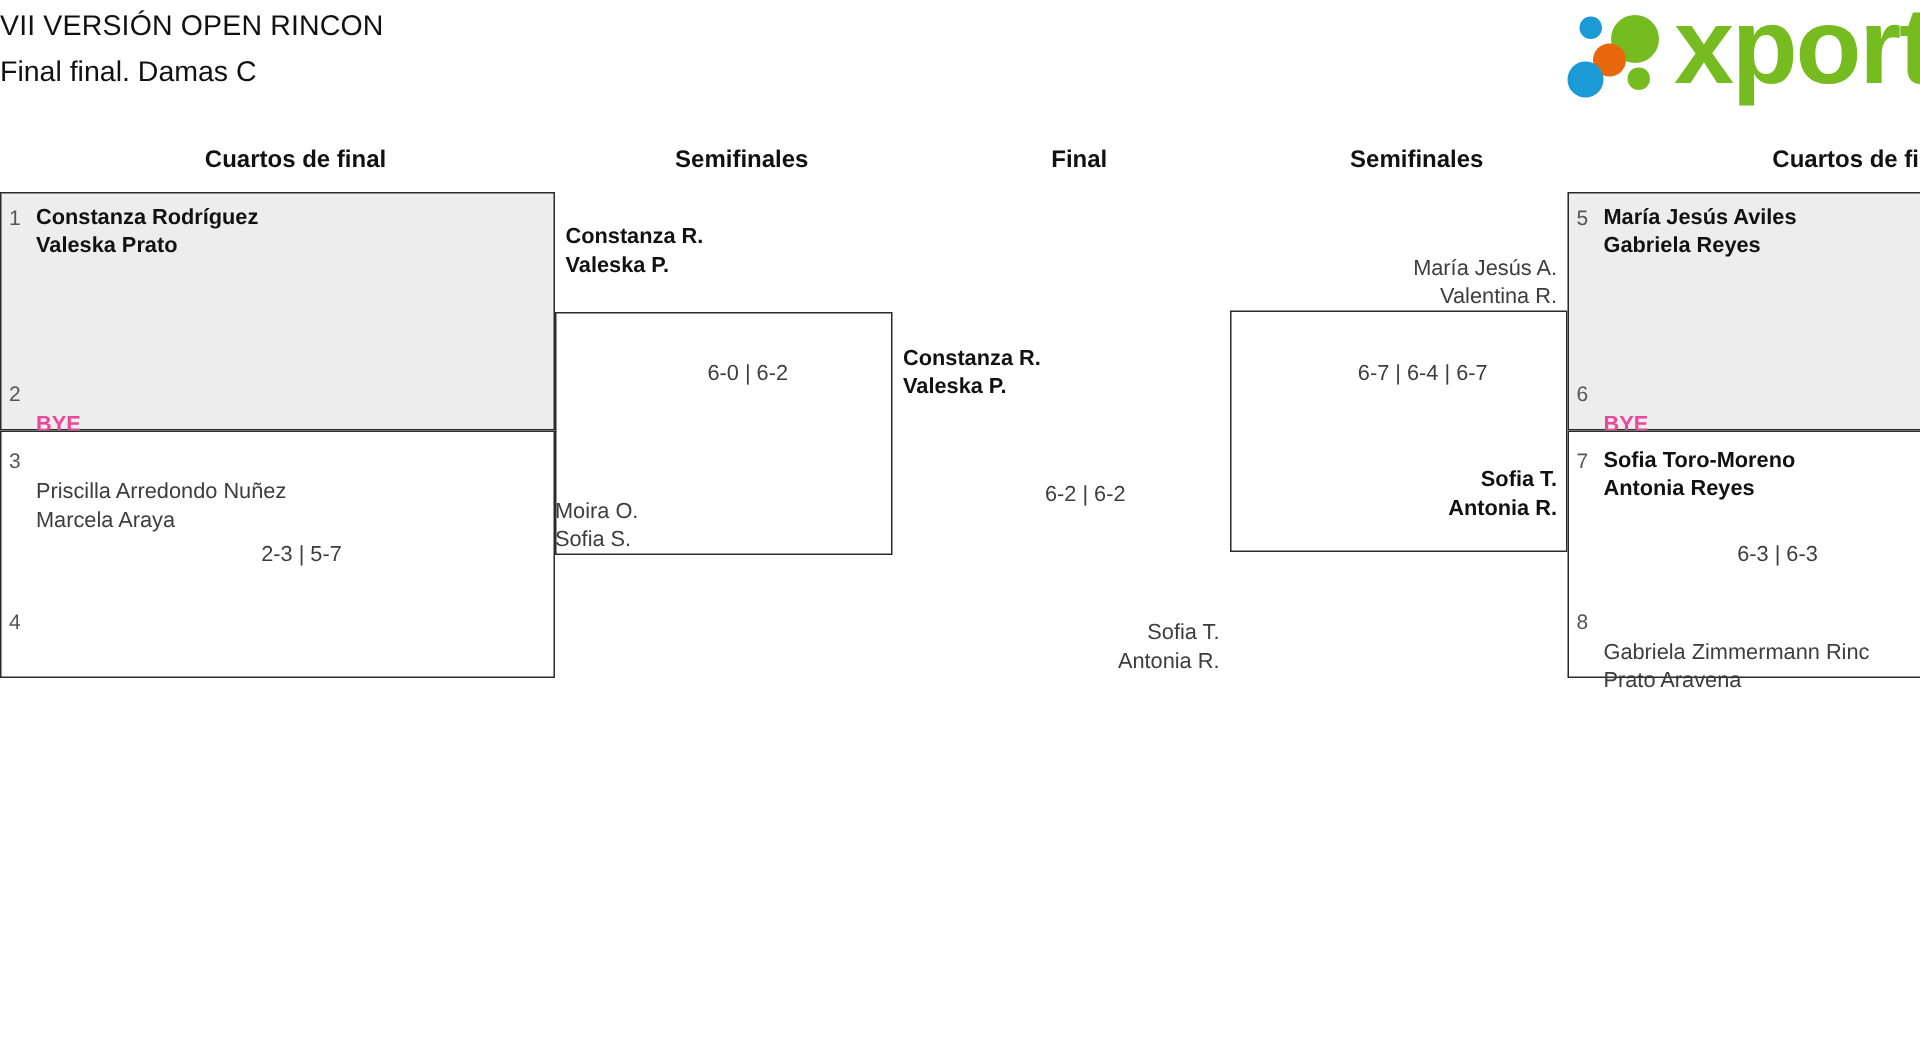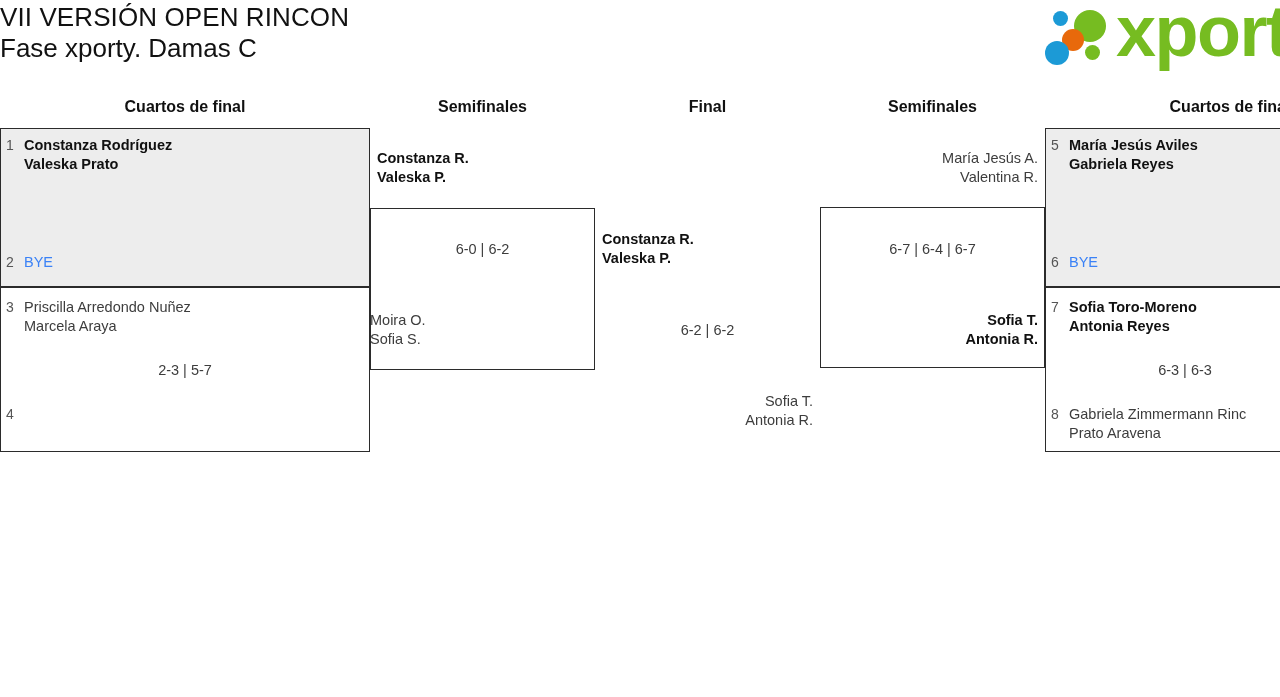--- a/index.html
+++ b/index.html
@@ -22,21 +22,21 @@
     position: absolute;
     left: 0; top: 0;
     width: 1280px;
     height: 88px;
   }
   #title-block {
     position: absolute;
     left: 0; top: 2px;
   }
   .title-line {
-    font-size: 26px;
+    font-size: 19px;
     line-height: 31px;
     font-weight: 400;
     color: #111111;
     white-space: nowrap;
     letter-spacing: 0.1px;
   }
   .title-line.second { letter-spacing: 0px; }
 
   
   #logo {
@@ -63,20 +63,21 @@
   
   .round-header {
     position: absolute;
     top: 95px;
     font-size: 16px;
     line-height: 24px;
     font-weight: 600;
     color: #111111;
     text-align: center;
     white-space: nowrap;
+    margin-left: 12px;
   }
 
   
   .match-box {
     position: absolute;
     border: 1px solid #2b2b2b;
     box-sizing: border-box;
     background: #ffffff;
   }
   .match-box.shaded { background: #ededed; }
@@ -97,46 +98,46 @@
     font-weight: 400;
     width: 18px;
     flex: 0 0 18px;
     text-align: left;
   }
   .entry .names {
     display: flex;
     flex-direction: column;
   }
   .entry.winner .names { font-weight: 700; color: #111111; }
-  .entry.loser  .names { font-weight: 400; color: #3d3d3d; }
+  .entry.loser  .names { font-weight: 400; color: #3d3d3d; margin-top: 21px; }
   .entry.right-align { flex-direction: row-reverse; }
   .entry.right-align .names { align-items: flex-end; text-align: right; }
 
   
-  .entry.bye .names { font-weight: 400; color: #3b82f6; }
+  .entry.bye .names { font-weight: 700; color: #ec4899; }
 
   
   .score {
     position: absolute;
     font-size: 14.5px;
     line-height: 19px;
     color: #3d3d3d;
     white-space: nowrap;
   }
-  .score.center { text-align: center; }
+  .score.center { text-align: center; padding-left: 16px; }
   .score.right  { text-align: center; padding-left: 32px; }
 </style>
 </head>
 <body>
 
 <div id="header">
 
   <div id="title-block">
     <div class="title-line">VII VERSIÓN OPEN RINCON</div>
-    <div class="title-line second">Fase xporty. Damas C</div>
+    <div class="title-line second">Final final. Damas C</div>
   </div>
 
   <div id="logo">
 
     <span class="dot" style="left:34px; top:8px; width:32px; height:32px; background:#76bc21;"></span>
     <span class="dot" style="left:13px; top:9px; width:15px; height:15px; background:#1c9ad6;"></span>
     <span class="dot" style="left:22px; top:27px; width:22px; height:22px; background:#e8690b;"></span>
     <span class="dot" style="left:5px; top:39px; width:24px; height:24px; background:#1c9ad6;"></span>
     <span class="dot" style="left:45px; top:43px; width:15px; height:15px; background:#76bc21;"></span>
     <span id="logo-word" style="color:#76bc21;">xporty</span>

